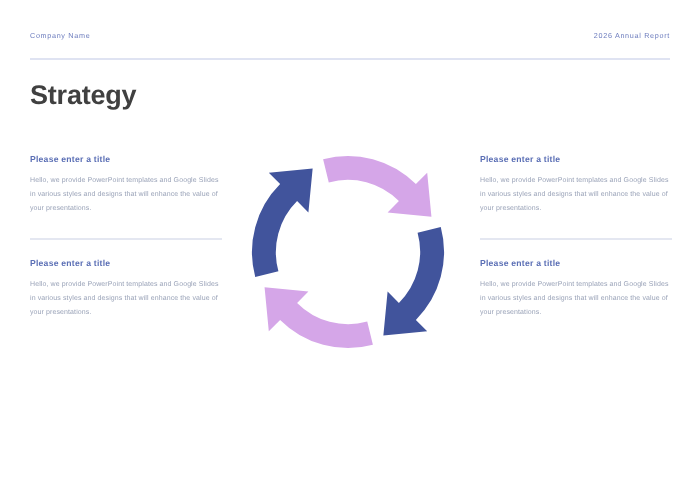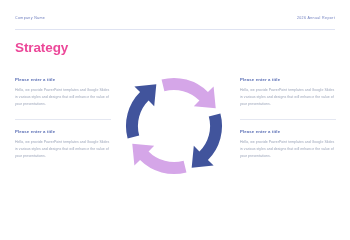--- a/index.html
+++ b/index.html
@@ -51,21 +51,21 @@
     background: #dfe3f2;
   }
 
   
   .page-title {
     position: absolute;
     left: 15px;
     top: 41px;
     font-size: 13.5px;
     font-weight: bold;
-    color: #ec4899;
+    color: #404040;
     letter-spacing: -0.1px;
     line-height: 1;
   }
 
   
   .col {
     position: absolute;
     width: 96px;
   }
   .col-left  { left: 15px; }

